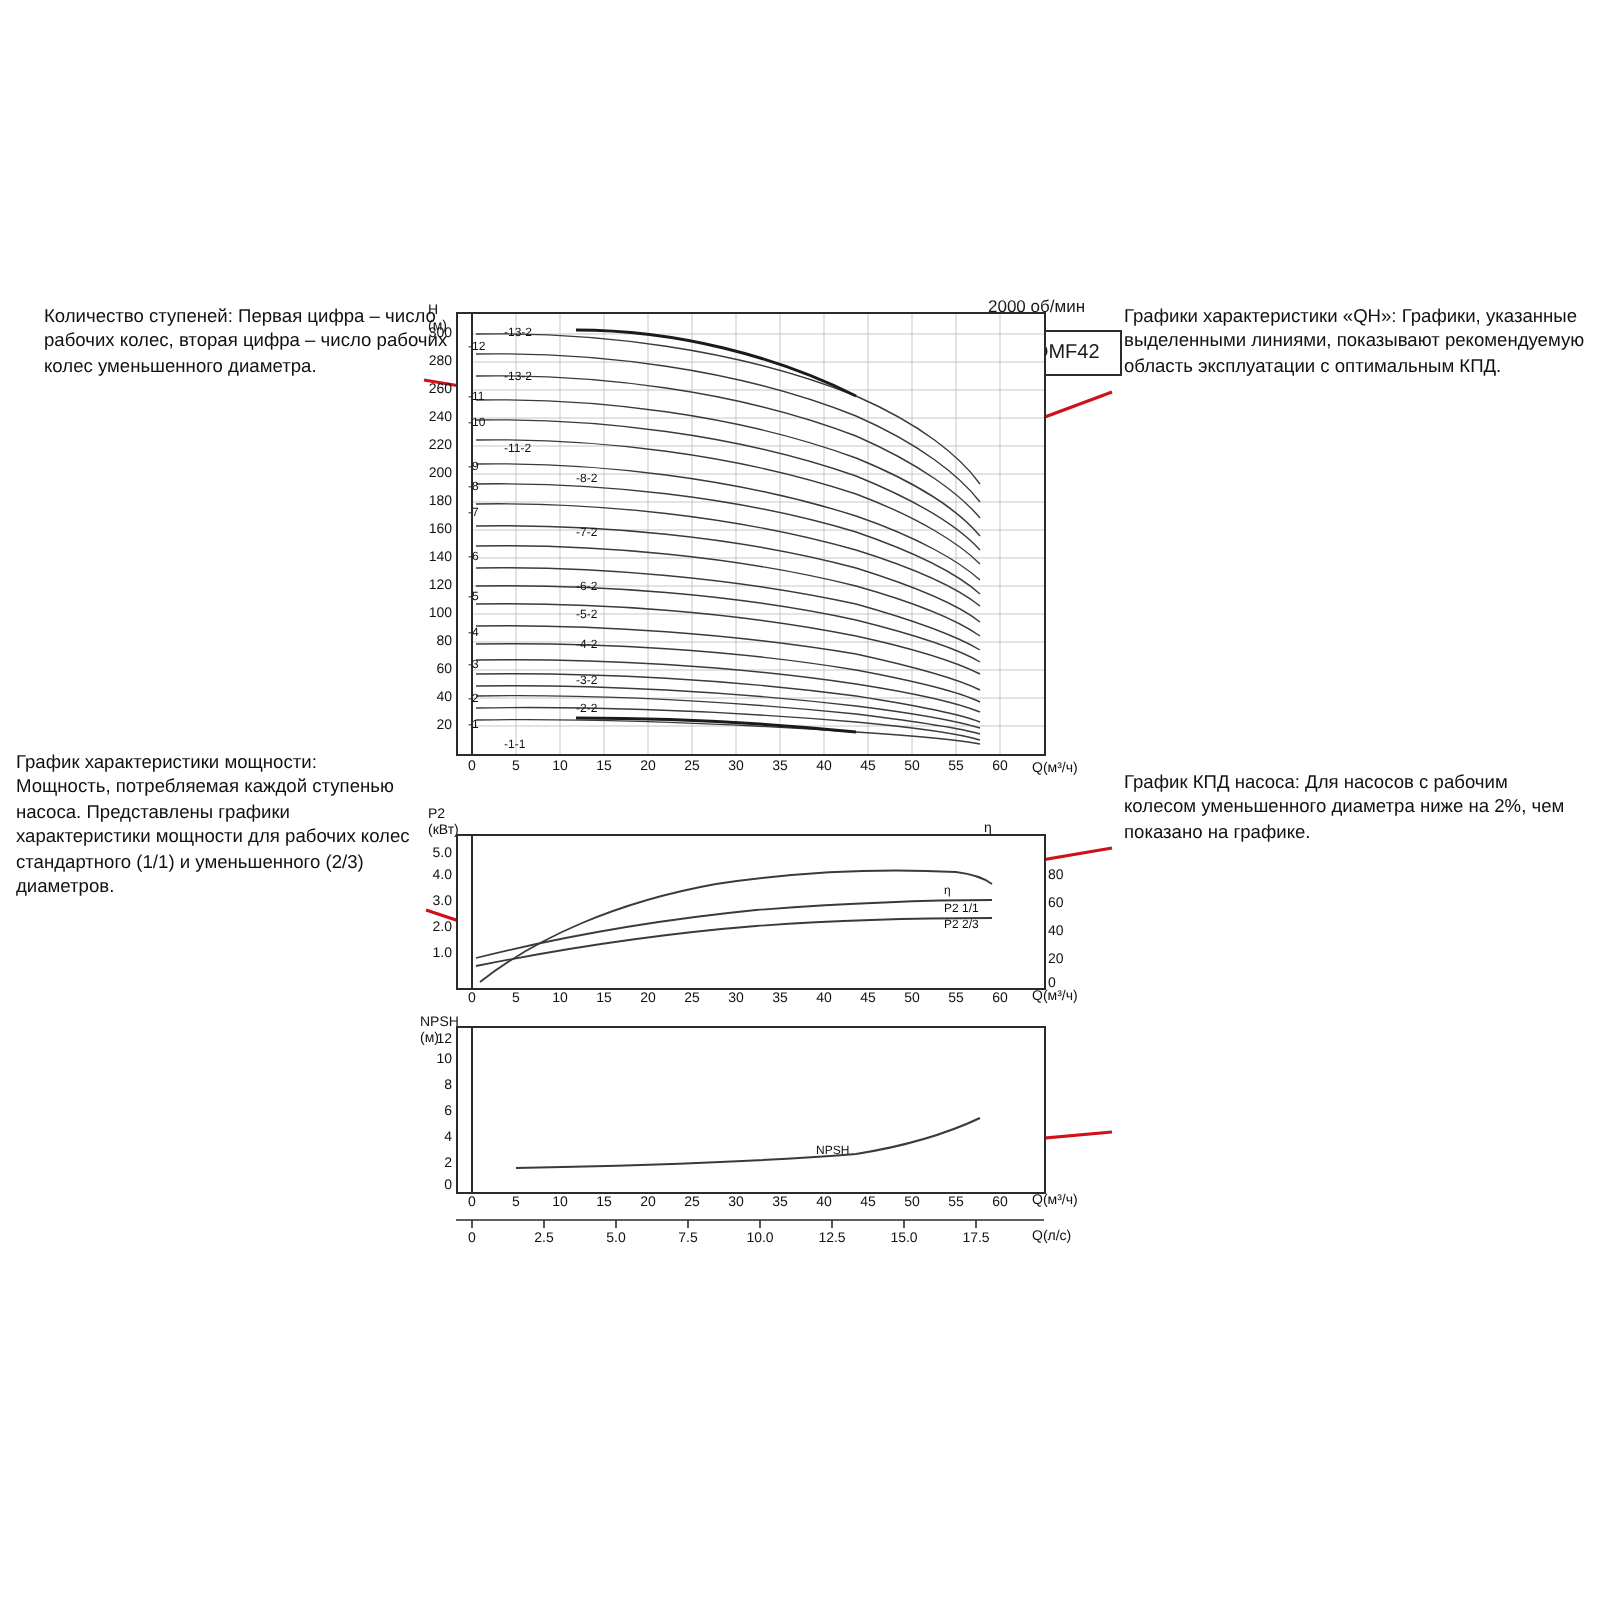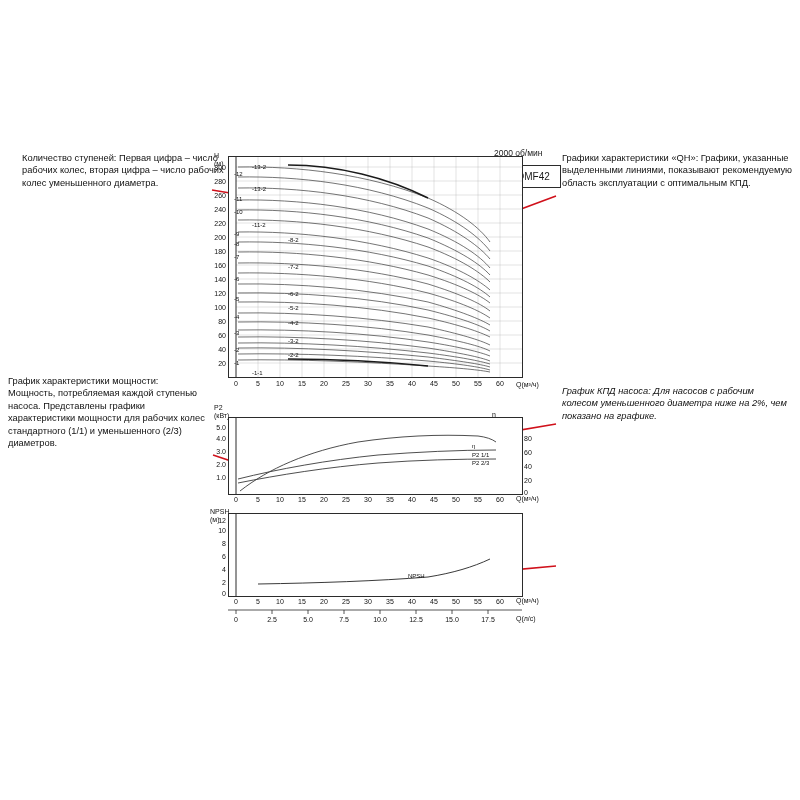--- a/index.html
+++ b/index.html
@@ -4,21 +4,21 @@
 <style>
   html,body{margin:0;padding:0;}
   body{width:800px;height:800px;background:#ffffff;font-family:"Liberation Sans",sans-serif;color:#1a1a1a;position:relative;overflow:hidden;}
   .page{position:absolute;left:0;top:0;width:800px;height:800px;}
 
   
   .ann{position:absolute;font-size:9.3px;line-height:12.4px;color:#111;}
   #ann-stages{left:22px;top:152px;width:205px;}
   #ann-qh{left:562px;top:152px;width:232px;}
   #ann-power{left:8px;top:375px;width:200px;}
-  #ann-eff{left:562px;top:385px;width:230px;font-style:italic;}
+  #ann-eff{left:562px;top:385px;width:230px;}
   #ann-npsh{left:562px;top:552px;width:230px;}
 
   
   .leader{position:absolute;stroke:#d0111b;stroke-width:1.6px;fill:none;}
 
   .axis-label{position:absolute;font-size:7px;line-height:8px;color:#111;white-space:pre;}
 
   
   .tickx{position:absolute;font-size:7px;color:#111;transform:translateX(-50%);}
   .ticky{position:absolute;font-size:7px;color:#111;transform:translateY(-50%);text-align:right;}

